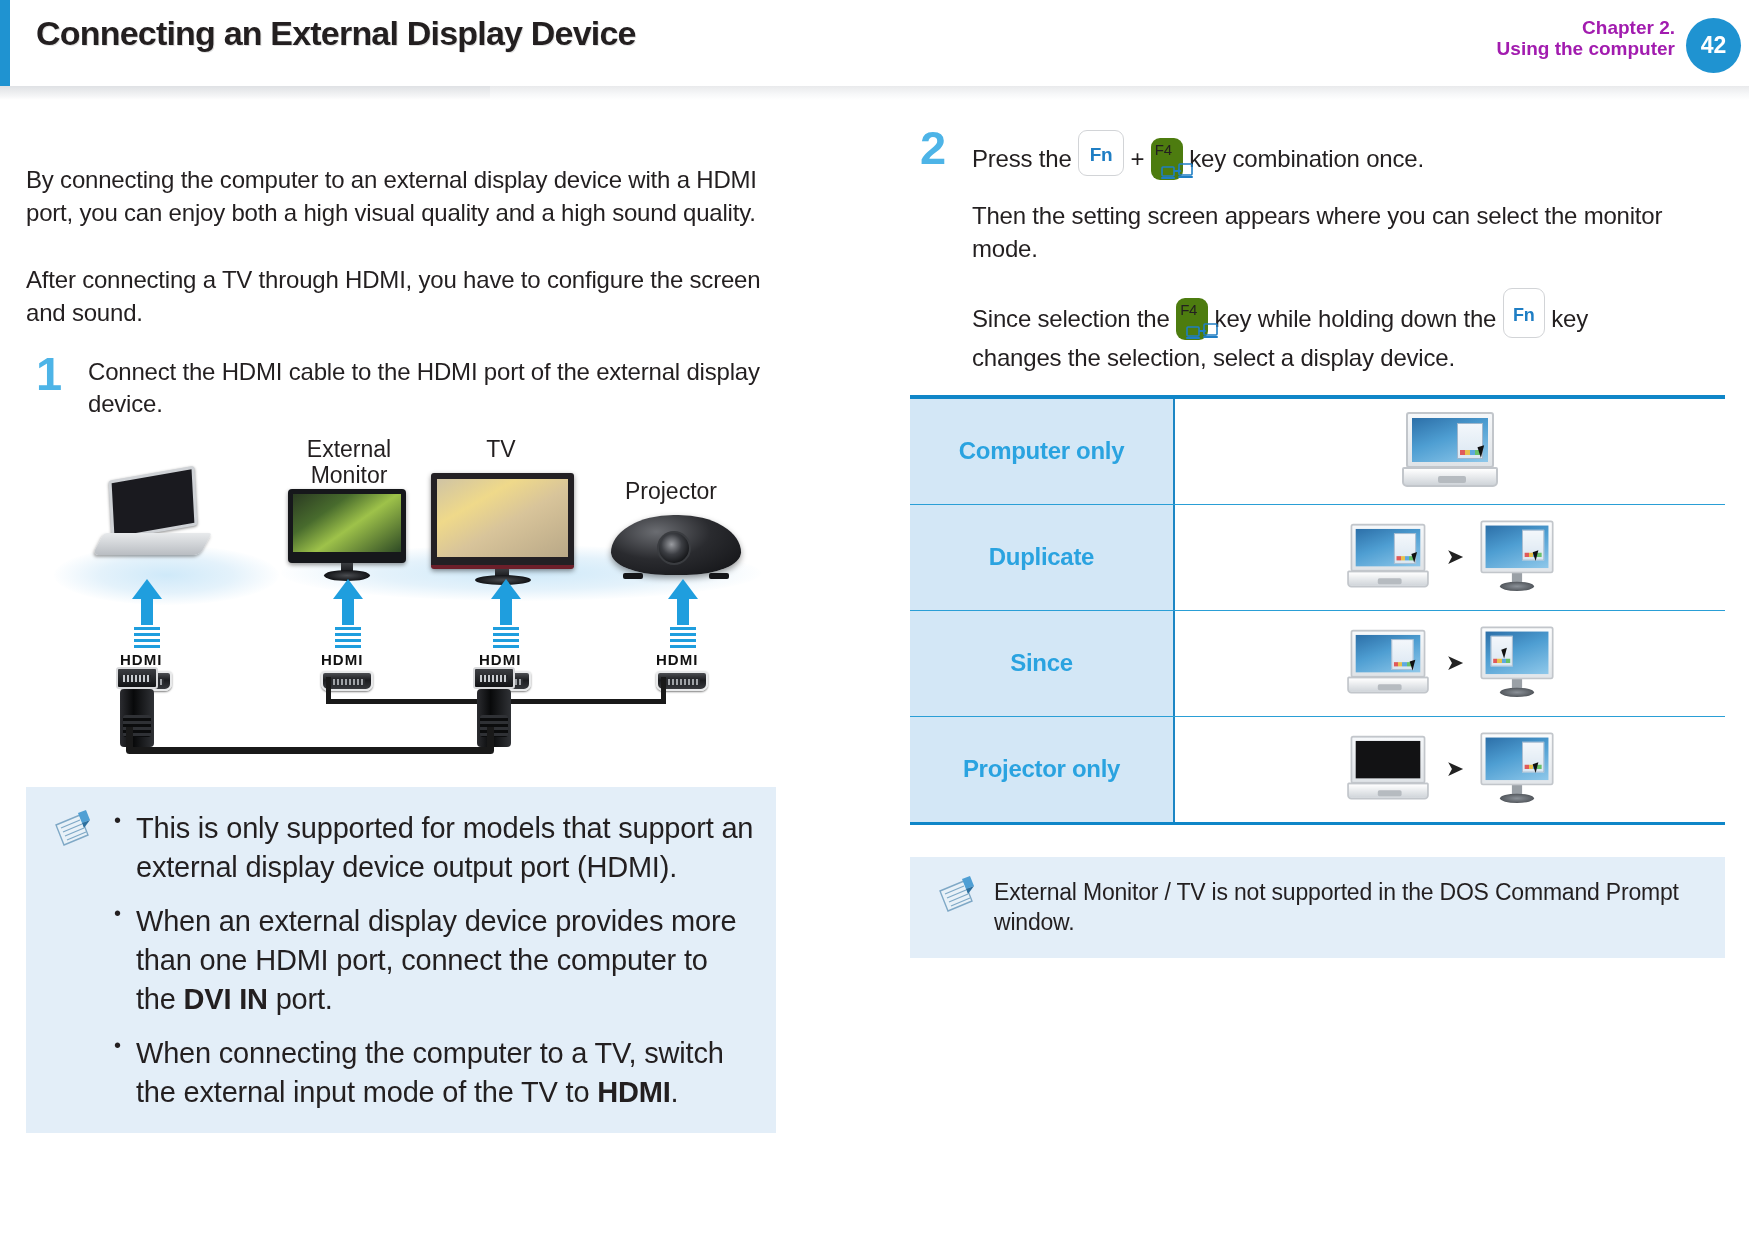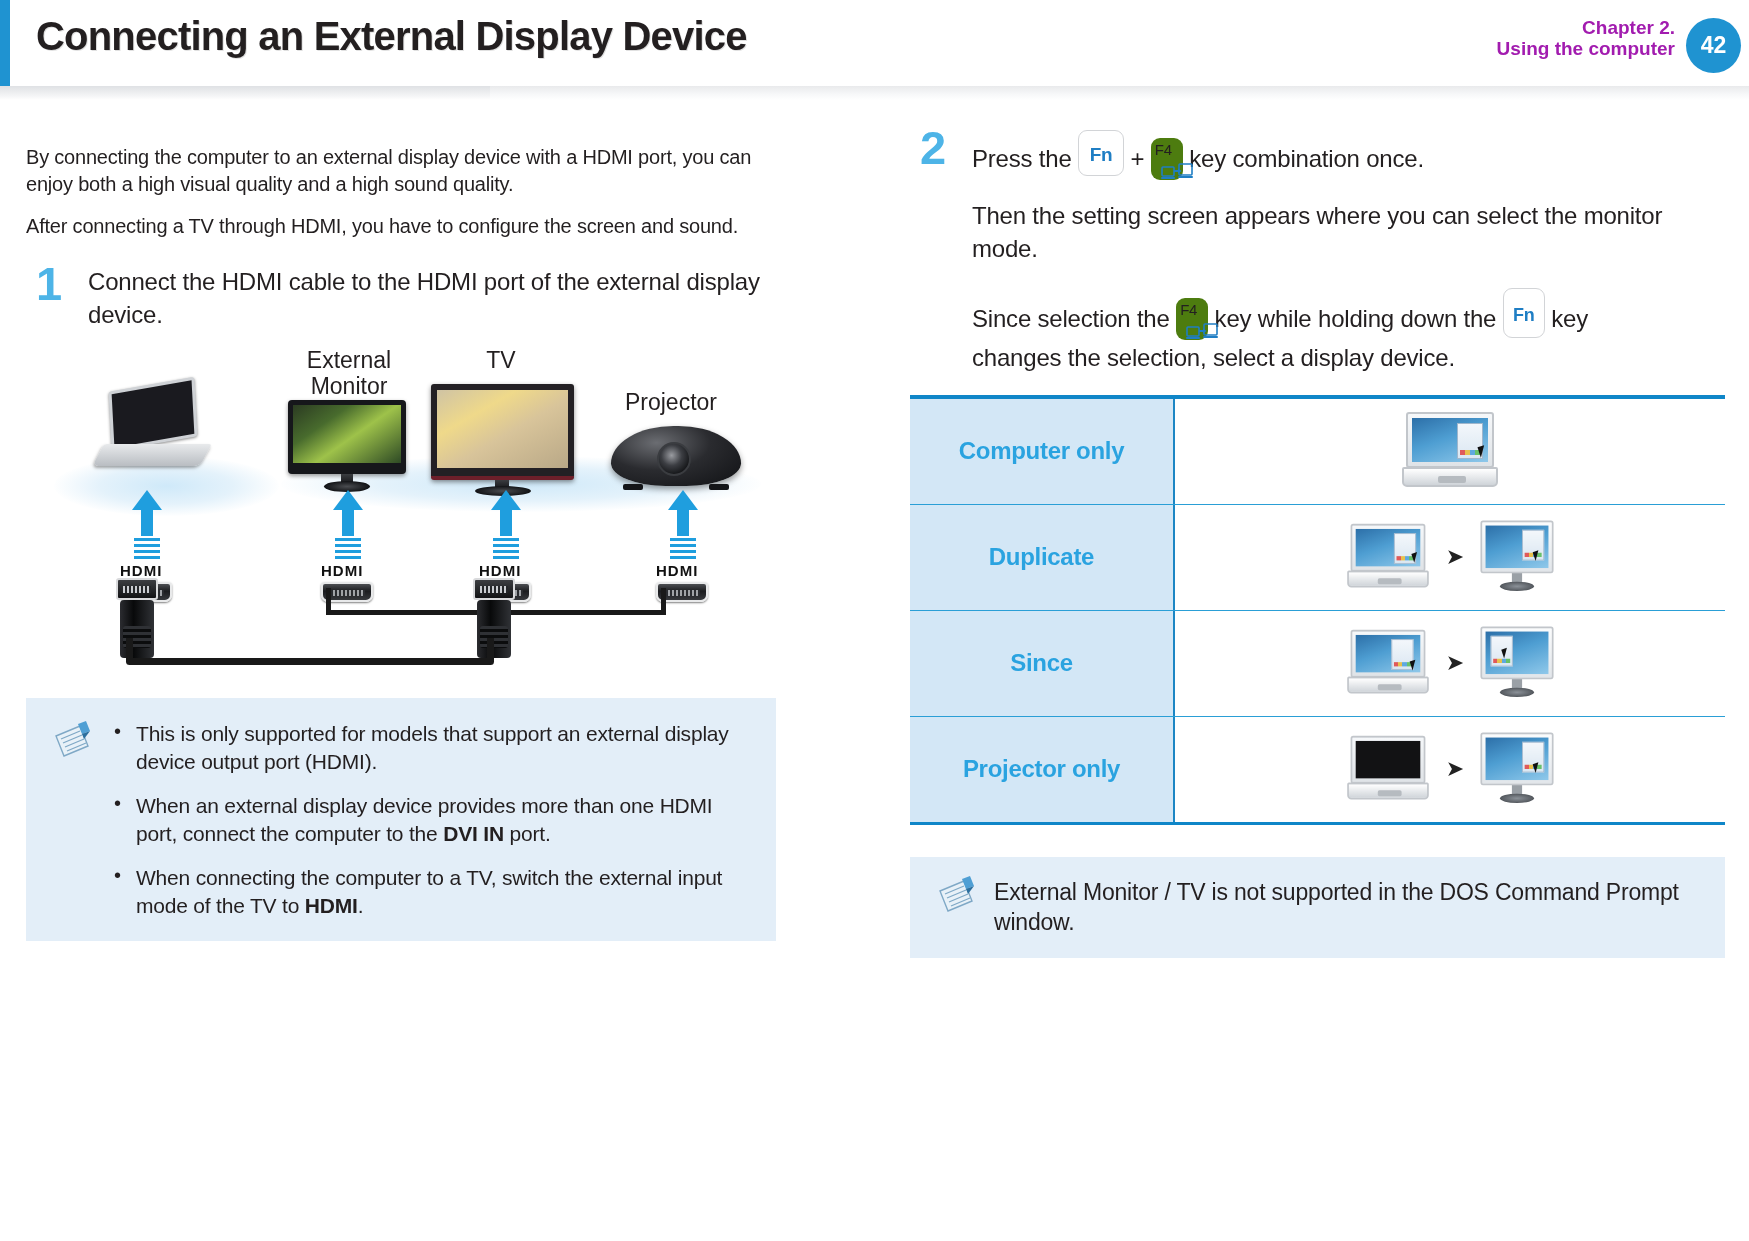--- a/index.html
+++ b/index.html
@@ -15,21 +15,21 @@
   
   #header {
     position:absolute; left:0; top:0; width:1749px; height:100px;
   }
   #header-accent {
     position:absolute; left:0; top:0; width:10px; height:86px;
     background:#1f93d1;
   }
   #page-title {
     position:absolute; left:36px; top:14px;
-    font-size:40px; font-weight:bold; letter-spacing:-0.8px;
+    font-size:34px; font-weight:bold; letter-spacing:-0.8px;
     color:#231f20;
     text-shadow: 1px 1px 0 rgba(0,0,0,0.12);
     white-space:nowrap;
   }
   #chapter-block {
     position:absolute; right:74px; top:17px;
     text-align:right;
     line-height:1.12;
   }
   #chapter-line1, #chapter-line2 {
@@ -59,21 +59,21 @@
   
   #section-bar {
     width:737px; height:44px; border-radius:8px;
     background:linear-gradient(to right,#1486c8 0%,#2ba3dd 55%,#9ed8f1 100%);
     display:flex; align-items:center;
     padding-left:22px;
   }
   #section-title { color:#ffffff; font-weight:bold; font-size:26px; letter-spacing:-0.4px; }
 
   .para {
-    font-size:20px; line-height:1.37; margin-top:14px; width:740px;
+    font-size:24px; line-height:1.37; margin-top:34px; width:740px;
     letter-spacing:-0.2px;
   }
 
   
   .step { position:relative; margin-top:26px; padding-left:62px; width:760px; }
   .step-num {
     position:absolute; left:10px; top:-6px;
     font-size:47px; font-weight:bold; color:#4db4e7; line-height:1;
   }
   .step-text { font-size:24px; line-height:1.37; letter-spacing:-0.2px; }
@@ -176,21 +176,21 @@
   }
 
   
   .note-box { background:#e3eef8; padding:22px 22px 22px 84px; position:relative; }
   .note-icon {
     position:absolute; left:24px; top:22px; width:44px; height:44px;
   }
   .note-list { list-style:none; }
   .note-list li {
     position:relative; padding-left:26px;
-    font-size:21px; line-height:1.33; margin-bottom:16px; letter-spacing:-0.2px;
+    font-size:29px; line-height:1.33; margin-bottom:16px; letter-spacing:-0.2px;
   }
   .note-list li:last-child { margin-bottom:0; }
   .note-list li::before {
     content:"\2022"; position:absolute; left:4px; top:-2px; font-size:20px;
   }
   .note-plain { font-size:23px; line-height:1.33; letter-spacing:-0.2px; }
 
   
   .keycap-fn {
     display:inline-block; vertical-align:-9px;

